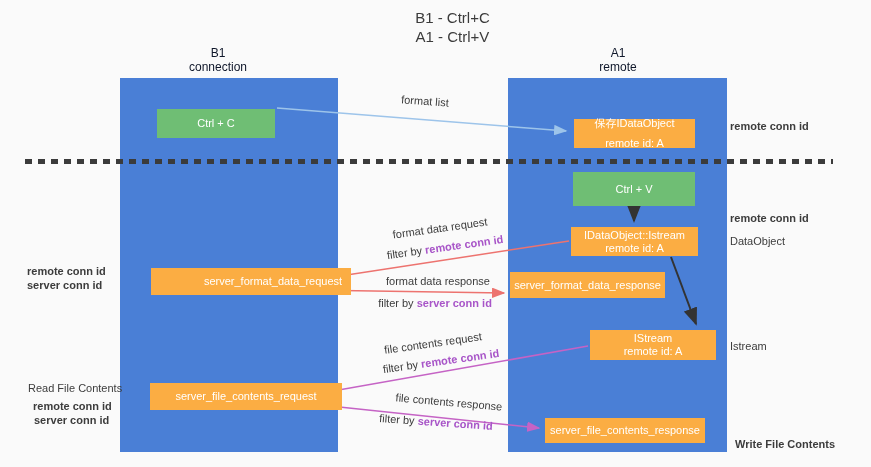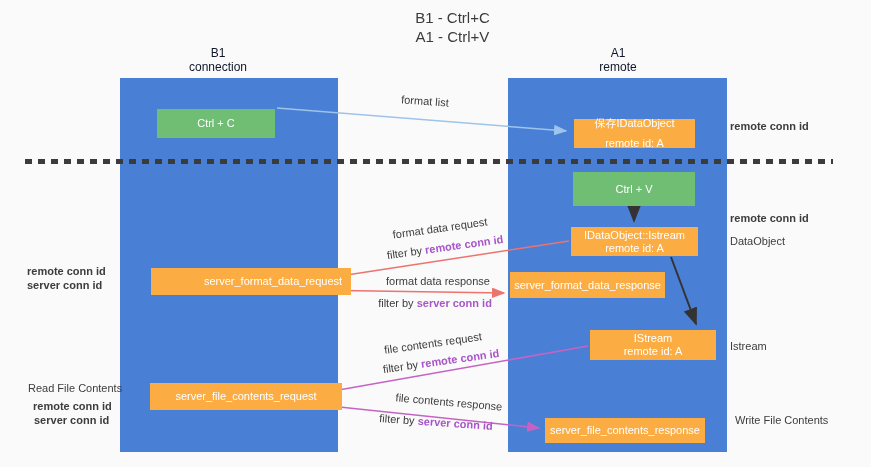--- a/index.html
+++ b/index.html
@@ -135,21 +135,21 @@
   <div class="flow-label" style="left:394px; top:396px; width:110px; transform:rotate(5deg);">file contents response</div>
   <div class="flow-label" style="left:378px; top:416px; width:116px; transform:rotate(4deg);">
     <span>filter by</span>
     <span class="purple">server conn id</span>
   </div>
 
   <div class="side-label purple" style="left:730px; top:119px;">remote conn id</div>
   <div class="side-label purple" style="left:730px; top:211px;">remote conn id</div>
   <div class="side-label" style="left:730px; top:234px;">DataObject</div>
   <div class="side-label" style="left:730px; top:339px;">Istream</div>
-  <div class="side-label" style="left:735px; top:413px;">Write File Contents</div>
+  <div class="side-label" style="left:735px; top:437px;font-weight:bold;">Write File Contents</div>
 
   <div class="side-label purple" style="left:27px; top:264px;">remote conn id</div>
   <div class="side-label greentext" style="left:27px; top:278px;">server conn id</div>
   <div class="side-label" style="left:28px; top:381px;">Read File Contents</div>
   <div class="side-label purple" style="left:33px; top:399px;">remote conn id</div>
   <div class="side-label greentext" style="left:34px; top:413px;">server conn id</div>
 
 </div>
 
 </body></html>

